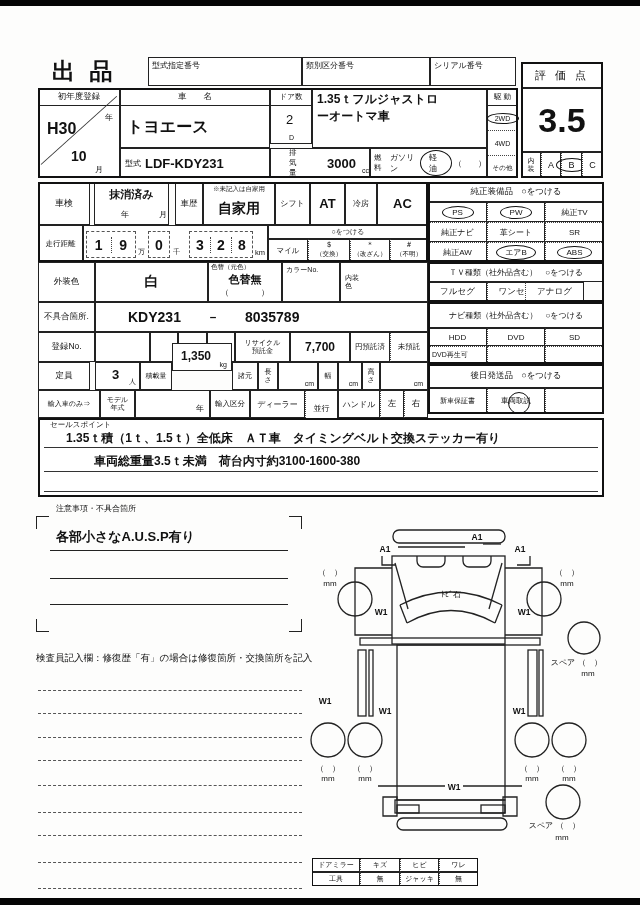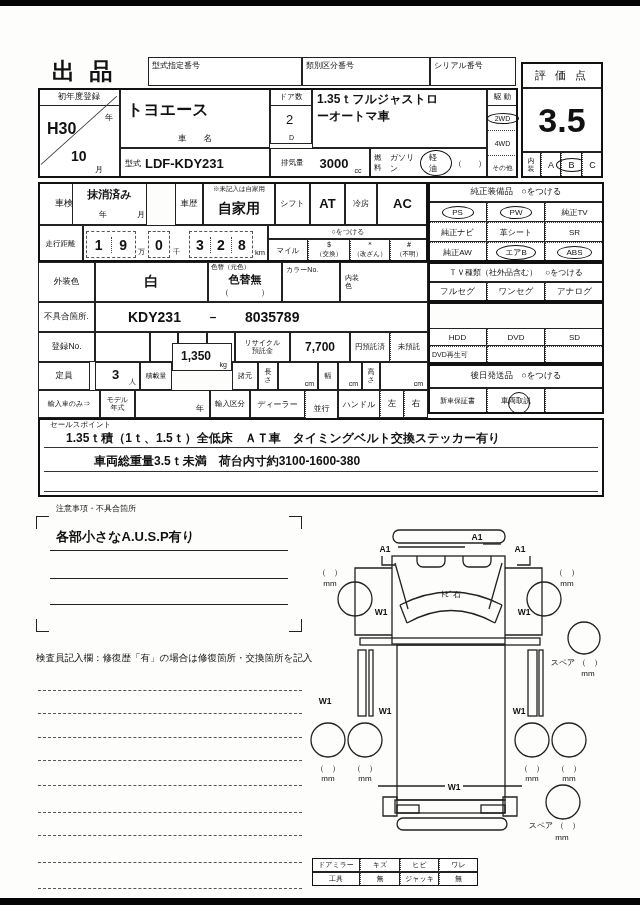--- a/index.html
+++ b/index.html
@@ -82,26 +82,26 @@
       </div>
     <div style="position:relative;height:72px">
       <div class="diag" style="left:2px;top:58px;width:102px;transform:rotate(-42deg)"></div>
       <span class="nb f16 b" style="position:absolute;left:8px;top:14px">H30</span>
       <span class="nb f8" style="position:absolute;left:66px;top:6px">年</span>
       <span class="nb f14 b" style="position:absolute;left:32px;top:42px">10</span>
       <span class="nb f8" style="position:absolute;left:56px;top:58px">月</span>
     </div>
   </div>
   <div class="c" style="left:120px;top:88px;width:150px;height:60px">
+    <div class="cc bb" style="height:16px">
+        <span class="f85">車　　名</span>
+      </div>
     <div class="cc" style="height:42px;justify-content:flex-start;padding-left:6px">
       <span class="f16 b">トヨエース</span>
     </div>
-    <div class="cc bb" style="height:16px">
-        <span class="f85">車　　名</span>
-      </div>
   </div>
   <div class="c" style="left:270px;top:88px;width:42px;height:56px">
     <div class="cc bb" style="height:16px">
         <span class="f75">ドア数</span>
       </div>
     <div style="position:relative;height:42px">
       <span class="nb f13" style="position:absolute;left:15px;top:6px">2</span>
       <span class="nb f7" style="position:absolute;left:18px;top:28px">D</span>
     </div>
   </div>
@@ -124,36 +124,36 @@
     <div class="cc dott" style="height:24px">
         <span class="f6">その他</span>
       </div>
   </div>
 
   <div class="c" style="left:120px;top:148px;width:150px;height:30px;display:flex;align-items:center">
     <span class="f8" style="padding:0 4px">型式</span>
     <span class="f13 b">LDF-KDY231</span>
   </div>
   <div class="c" style="left:270px;top:148px;width:100px;height:30px;display:flex;align-items:center">
-    <span class="f75" style="padding:0 10px">排気量</span>
+    <span class="f75" style="padding:0 18px">排気量</span>
     <span class="f13 b" style="padding:0 6px">3000</span>
     <span class="f7" style="align-self:flex-end;padding-bottom:3px">cc</span>
   </div>
   <div class="c" style="left:370px;top:148px;width:117px;height:30px;display:flex;align-items:center">
     <span class="f75" style="padding:0 3px">燃料</span>
     <span class="f8">ガソリン</span>
     <span class="f8 circ" style="margin:0 2px">軽油</span>
     <span class="f8">（　　）</span>
   </div>
   <div class="o2" style="left:38px;top:88px;width:480px;height:90px"></div>
 
   <div class="c cc" style="left:38px;top:182px;width:52px;height:43px">
     <span class="f9">車検</span>
   </div>
-  <div class="c" style="left:72px;top:182px;width:75px;height:43px;position:absolute">
+  <div class="c" style="left:94px;top:182px;width:75px;height:43px;position:absolute">
     <div class="cc" style="height:22px">
         <span class="f11 b">抹消済み</span>
       </div>
     <span class="nb f8" style="position:absolute;left:26px;top:26px">年</span>
     <span class="nb f8" style="position:absolute;left:64px;top:26px">月</span>
   </div>
   <div class="c cc" style="left:175px;top:182px;width:28px;height:43px">
     <span class="f85">車歴</span>
   </div>
   <div class="c" style="left:203px;top:182px;width:72px;height:43px">
@@ -270,34 +270,37 @@
 
   <div class="c cc" style="left:428px;top:262px;width:176px;height:20px">
     <span class="f8">ＴＶ種類（社外品含む）　○をつける</span>
   </div>
   <div class="c cc" style="left:428px;top:282px;width:59px;height:20px">
       <span class="f85">フルセグ</span>
     </div>
   <div class="c cc dotl" style="left:487px;top:282px;width:58px;height:20px">
       <span class="f85">ワンセグ</span>
     </div>
-  <div class="c cc dotl" style="left:545px;top:282px;width:59px;height:20px">
+  <div class="c cc dotl" style="left:525px;top:282px;width:59px;height:20px">
       <span class="f85">アナログ</span>
     </div>
   <div class="o2" style="left:428px;top:262px;width:176px;height:40px"></div>
 
   <div class="c cc" style="left:38px;top:302px;width:57px;height:30px">
     <span class="f85">不具合箇所.</span>
   </div>
   <div class="c" style="left:95px;top:302px;width:333px;height:30px;display:flex;align-items:center">
     <span class="f14 b" style="padding-left:32px">KDY231</span>
     <span class="f12 b" style="padding:0 26px">－</span>
     <span class="f14 b">8035789</span>
   </div>
 
+  <div class="c cc" style="left:428px;top:302px;width:176px;height:26px">
+    <span class="f8">ナビ種類（社外品含む）　○をつける</span>
+  </div>
   <div class="c cc" style="left:428px;top:328px;width:59px;height:18px">
       <span class="f8">HDD</span>
     </div>
   <div class="c cc dotl" style="left:487px;top:328px;width:58px;height:18px">
       <span class="f8">DVD</span>
     </div>
   <div class="c cc dotl" style="left:545px;top:328px;width:59px;height:18px">
       <span class="f8">SD</span>
     </div>
   <div class="c dott" style="left:428px;top:346px;width:59px;height:18px;display:flex;align-items:center">

